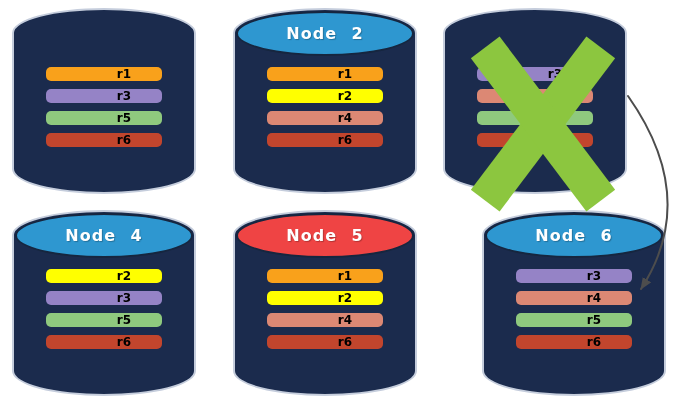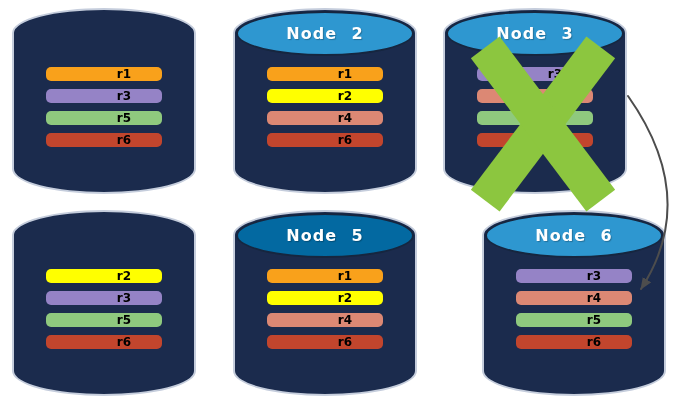--- a/index.html
+++ b/index.html
@@ -128,23 +128,20 @@
           <span>r4</span>
         </div>
       <div class="bar" style="background: rgb(194, 69, 45);">
           <span>r6</span>
         </div>
     </div>
   </div>
 
   <div class="cylinder" id="n3">
     <div class="cyl-body" style="background: rgb(27, 43, 77);"></div>
-    <div class="cyl-top" style="background: rgb(46, 151, 208);">
-      <span class="cyl-title">Node 3</span>
-    </div>
     <div class="bars">
       <div class="bar" style="background: rgb(149, 131, 198);">
           <span>r3</span>
         </div>
       <div class="bar" style="background: rgb(220, 136, 116);">
           <span>r4</span>
         </div>
       <div class="bar" style="background: rgb(143, 201, 126);">
           <span>r5</span>
         </div>
@@ -153,39 +150,42 @@
         </div>
     </div>
     <div class="x-mark">
       <div class="x-arm fwd" style="background: rgb(140, 198, 63);"></div>
       <div class="x-arm back" style="background: rgb(140, 198, 63);"></div>
     </div>
   </div>
 
   <div class="cylinder" id="n4">
     <div class="cyl-body" style="background: rgb(27, 43, 77);"></div>
+    <div class="cyl-top" style="background: rgb(46, 151, 208);">
+      <span class="cyl-title">Node 4</span>
+    </div>
     <div class="bars">
       <div class="bar" style="background: rgb(255, 255, 0);">
           <span>r2</span>
         </div>
       <div class="bar" style="background: rgb(149, 131, 198);">
           <span>r3</span>
         </div>
       <div class="bar" style="background: rgb(143, 201, 126);">
           <span>r5</span>
         </div>
       <div class="bar" style="background: rgb(194, 69, 45);">
           <span>r6</span>
         </div>
     </div>
   </div>
 
   <div class="cylinder" id="n5">
     <div class="cyl-body" style="background: rgb(27, 43, 77);"></div>
-    <div class="cyl-top" style="background: #0369a1;">
+    <div class="cyl-top" style="background: #ef4444;">
       <span class="cyl-title">Node 5</span>
     </div>
     <div class="bars">
       <div class="bar" style="background: rgb(249, 161, 27);">
           <span>r1</span>
         </div>
       <div class="bar" style="background: rgb(255, 255, 0);">
           <span>r2</span>
         </div>
       <div class="bar" style="background: rgb(220, 136, 116);">

